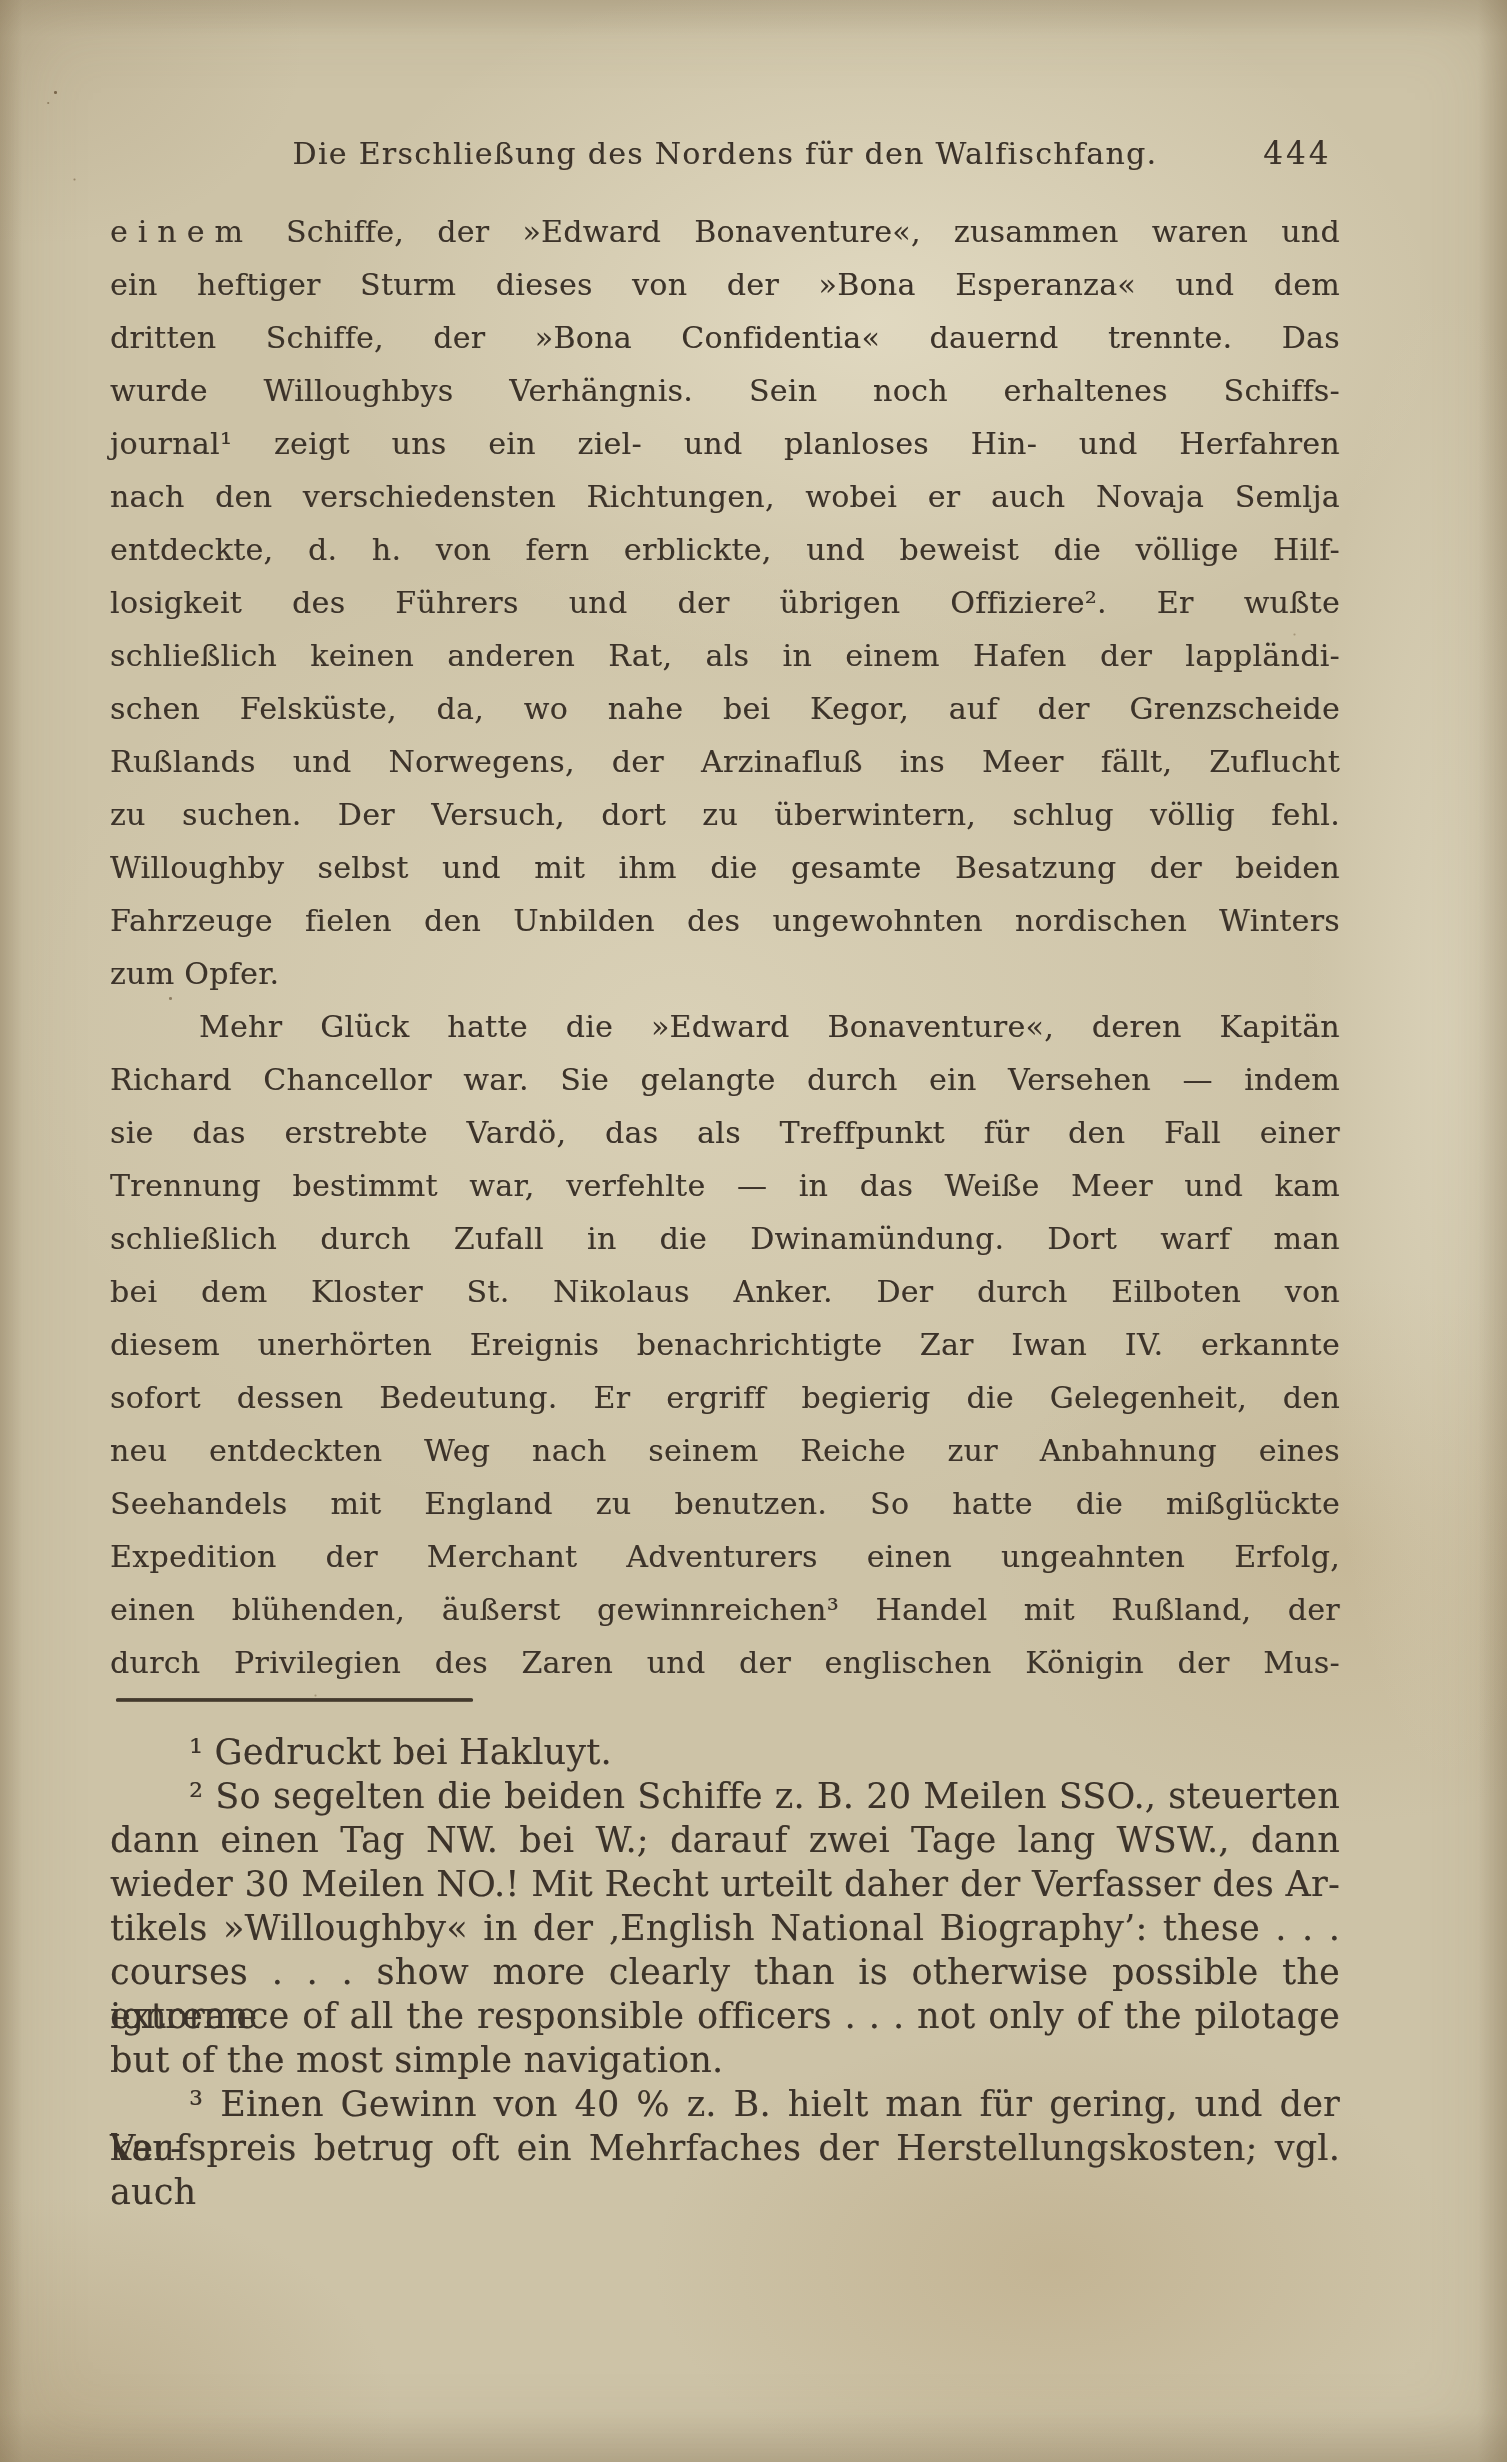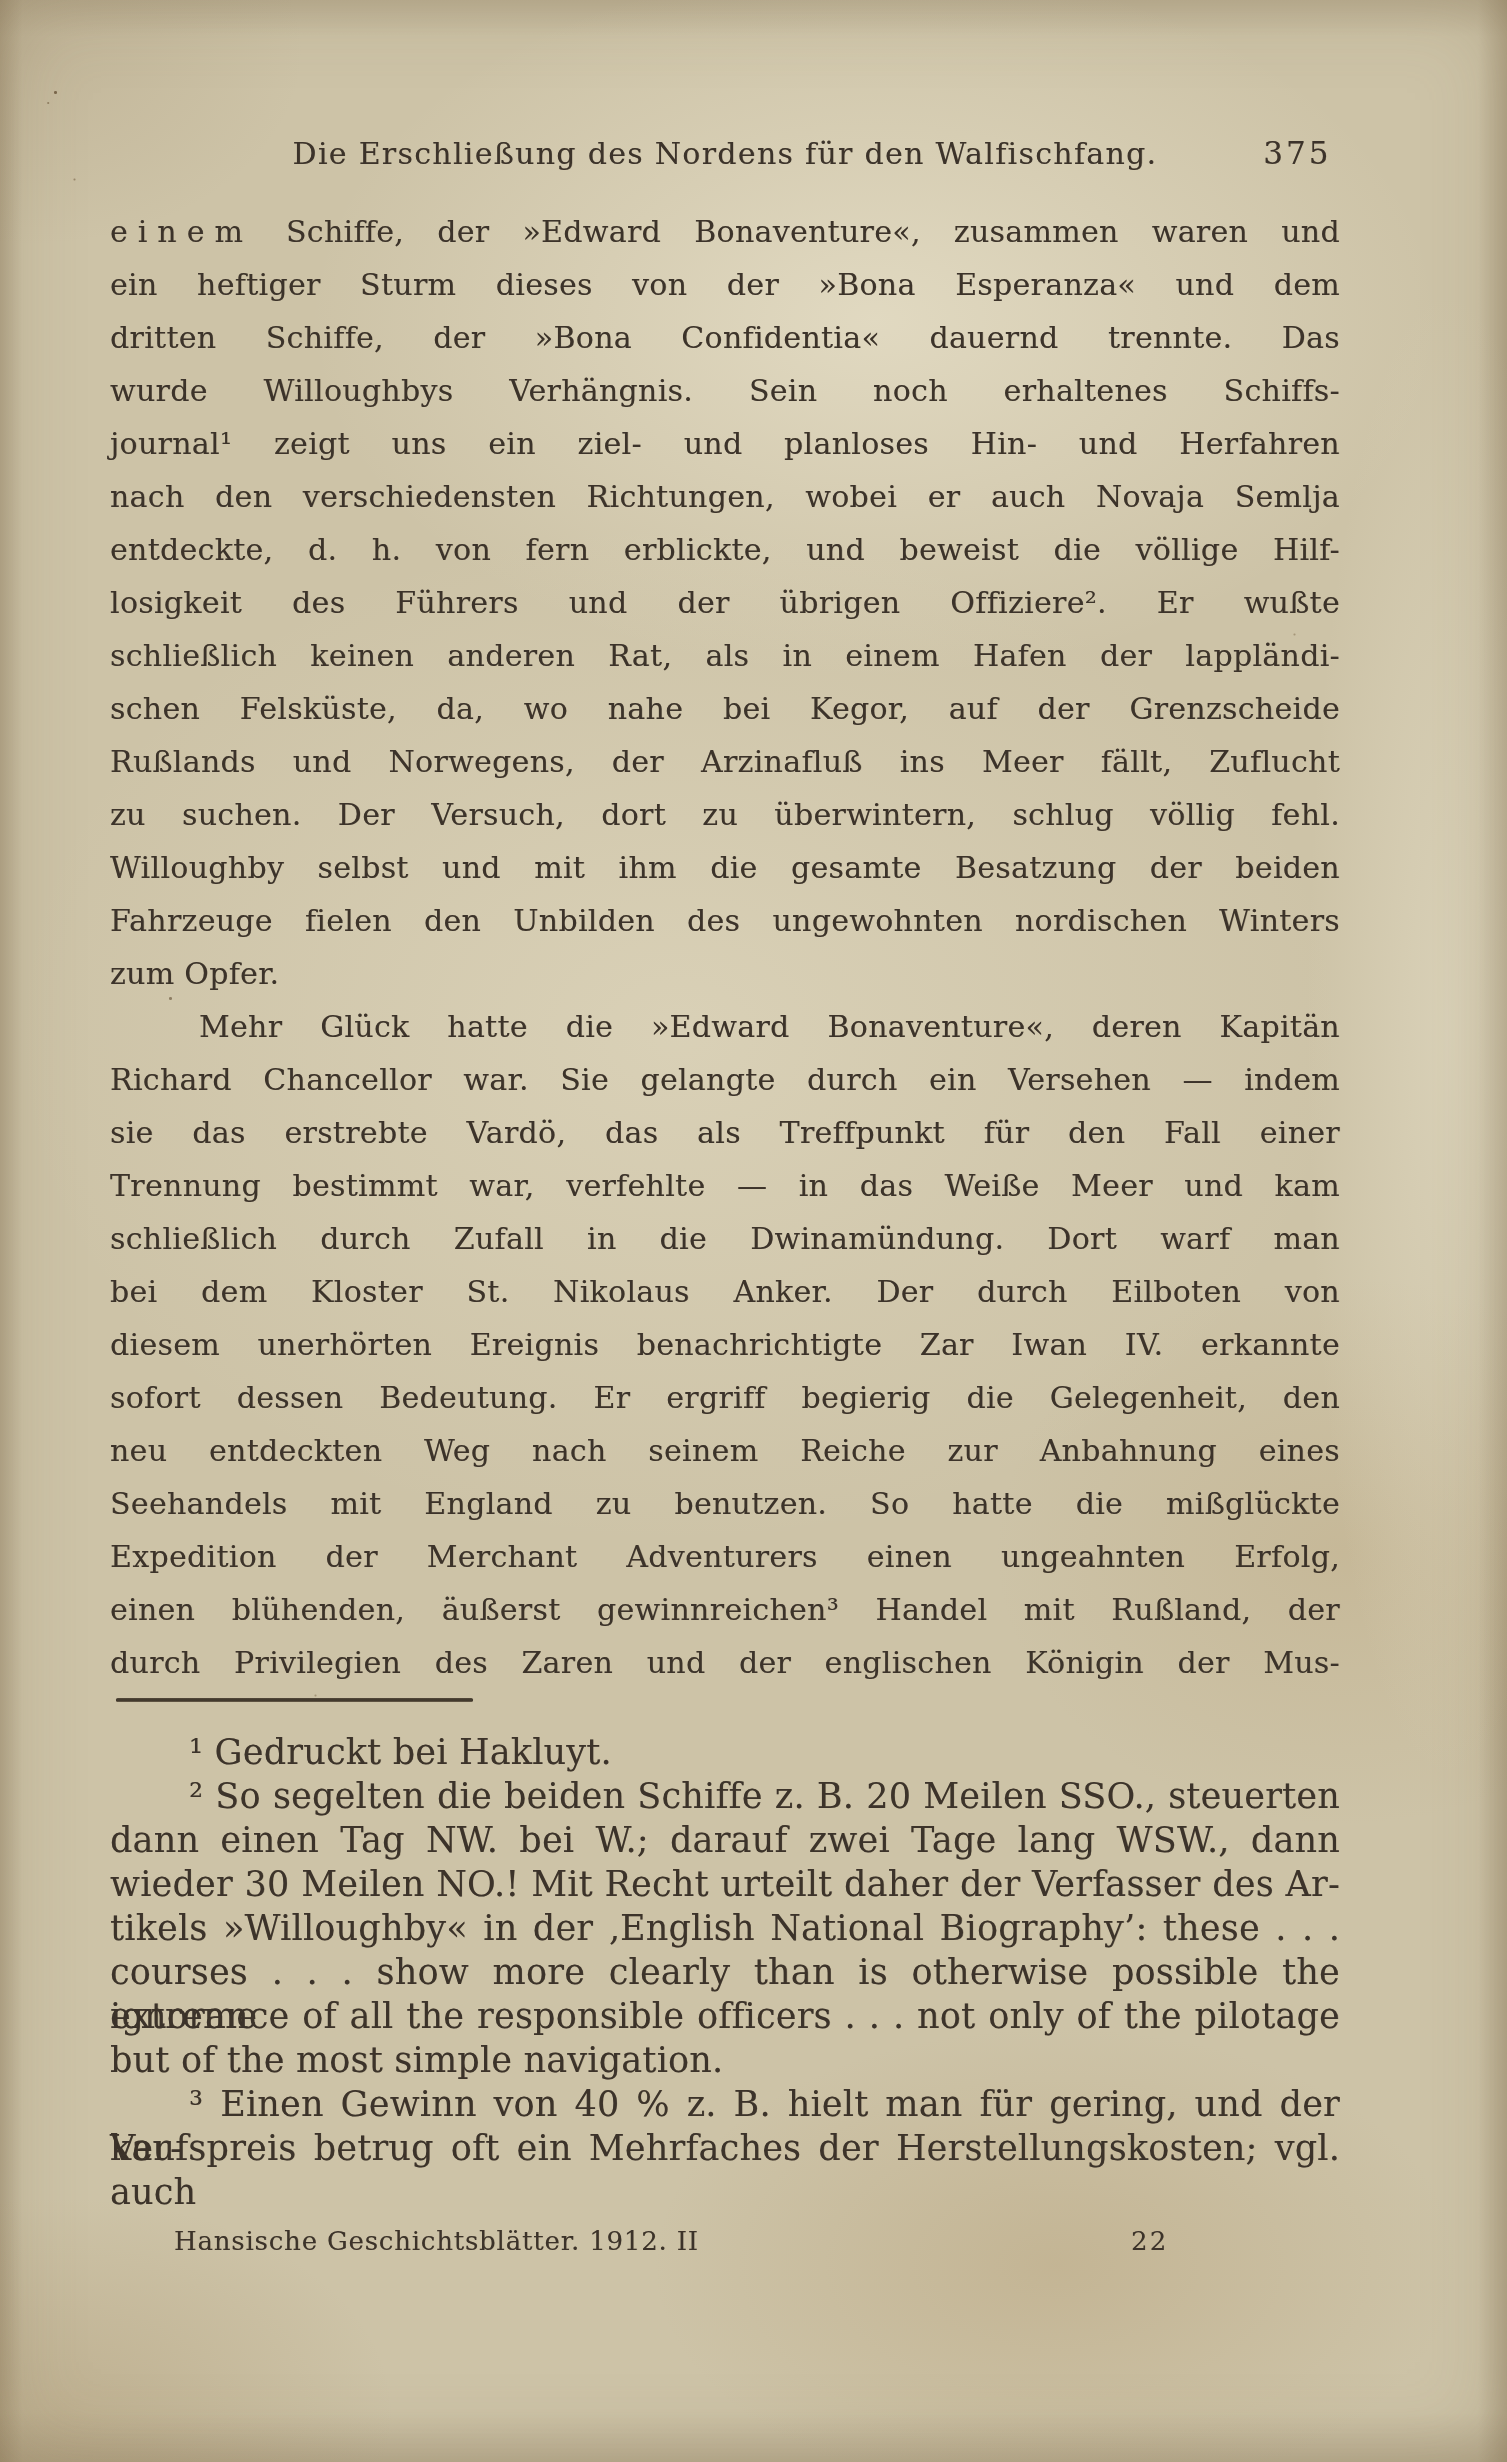--- a/index.html
+++ b/index.html
@@ -102,21 +102,21 @@
   .signature { position: absolute; left: 1021px; top: 0; letter-spacing: 2.1px; }
 </style>
 </head>
 <body>
 
 <div class="scan">
   <div class="specks"></div>
 
   <div class="header">
     <div class="running-title">Die Erschließung des Nordens für den Walfischfang.</div>
-    <div class="page-number">375</div>
+    <div class="page-number">444</div>
   </div>
 
   <div class="bodytext">
       <div class="bline"><span class="lead">einem</span><span class="t"> Schiffe, der »Edward Bonaventure«, zusammen waren und</span></div>
       <div class="bline"><span class="lead"></span><span class="t">ein heftiger Sturm dieses von der »Bona Esperanza« und dem</span></div>
       <div class="bline"><span class="lead"></span><span class="t">dritten Schiffe, der »Bona Confidentia« dauernd trennte. Das</span></div>
       <div class="bline"><span class="lead"></span><span class="t">wurde Willoughbys Verhängnis. Sein noch erhaltenes Schiffs-</span></div>
       <div class="bline"><span class="lead"></span><span class="t">journal¹ zeigt uns ein ziel- und planloses Hin- und Herfahren</span></div>
       <div class="bline"><span class="lead"></span><span class="t">nach den verschiedensten Richtungen, wobei er auch Novaja Semlja</span></div>
       <div class="bline"><span class="lead"></span><span class="t">entdeckte, d. h. von fern erblickte, und beweist die völlige Hilf-</span></div>
@@ -151,18 +151,14 @@
       <div class="fline"><span class="t">dann einen Tag NW. bei W.; darauf zwei Tage lang WSW., dann</span></div>
       <div class="fline"><span class="t">wieder 30 Meilen NO.! Mit Recht urteilt daher der Verfasser des Ar-</span></div>
       <div class="fline"><span class="t">tikels »Willoughby« in der ‚English National Biography’: these . . .</span></div>
       <div class="fline"><span class="t">courses . . . show more clearly than is otherwise possible the extreme</span></div>
       <div class="fline"><span class="t">ignorance of all the responsible officers . . . not only of the pilotage</span></div>
       <div class="fline last"><span class="t">but of the most simple navigation.</span></div>
       <div class="fline indent"><span class="t">³ Einen Gewinn von 40 % z. B. hielt man für gering, und der Ver-</span></div>
       <div class="fline"><span class="t">kaufspreis betrug oft ein Mehrfaches der Herstellungskosten; vgl. auch</span></div>
     </div>
 
-  <div class="footer">
-    <span class="imprint">Hansische Geschichtsblätter. 1912. II</span>
-    <span class="signature">22</span>
-  </div>
 </div>
 
 
 </body></html>

